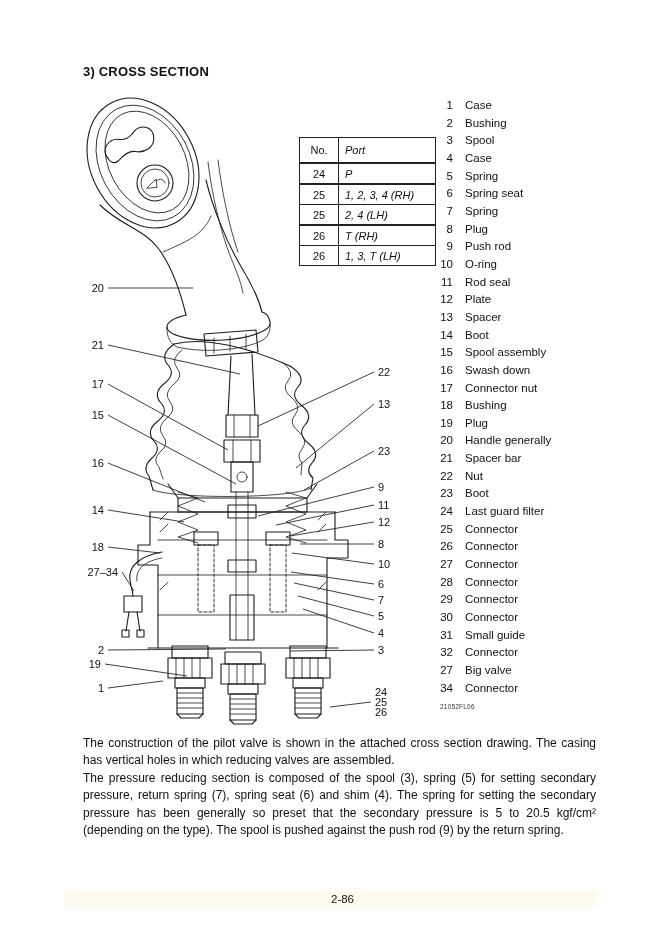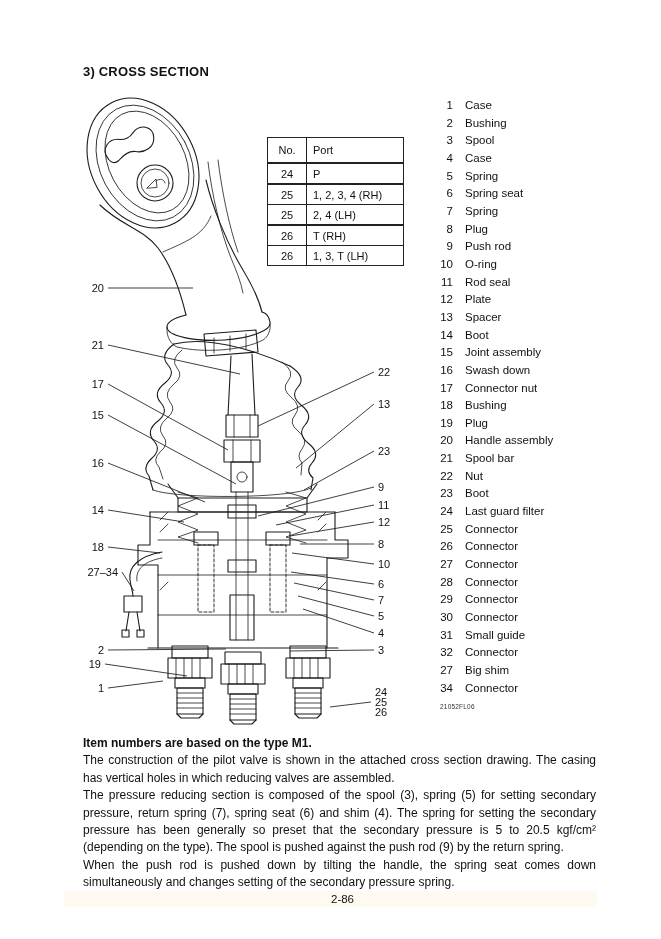--- a/index.html
+++ b/index.html
@@ -13,27 +13,27 @@
   }
   
   #diagram{position:absolute;left:0;top:0;width:661px;height:939px;}
   #diagram .art{stroke:#1c1c1c;fill:none;stroke-width:1.1;stroke-linejoin:round;stroke-linecap:round;}
   #diagram .thin{stroke-width:0.8;}
   #diagram .dash{stroke-dasharray:3 2;stroke-width:0.9;}
   #diagram .leader{stroke:#1c1c1c;stroke-width:0.85;}
   #diagram text.callout{font-family:"Liberation Sans","DejaVu Sans",sans-serif;font-size:11px;fill:#111;}
   
   .port-table{
-    position:absolute;left:267px;top:137px;border-collapse:collapse;
+    position:absolute;left:299px;top:137px;border-collapse:collapse;
     font-size:11px;color:#111;background:#fff;
   }
   .port-table th,.port-table td{border:1px solid #222;padding:0 6px;height:19px;font-weight:normal;}
   .port-table th{height:24px;border-bottom:2px solid #222;}
   .port-table .col-no{width:26px;text-align:center;}
-  .port-table .col-port{width:84px;text-align:left;}
+  .port-table .col-port{width:84px;text-align:left;font-style:italic;}
   .port-table tr.group-end td{border-bottom:2px solid #222;}
   .port-table{border:1px solid #222;}
   
   .parts-list{position:absolute;left:432px;top:97px;font-size:11.5px;color:#111;}
   .part-row{display:flex;height:17.67px;line-height:17.67px;}
   .part-no{width:21px;text-align:right;margin-right:12px;}
   .part-name{white-space:nowrap;}
   .fig-code{position:absolute;left:440px;top:703px;font-size:6.5px;color:#333;letter-spacing:0.2px;}
   
   .body-text{position:absolute;left:83px;top:735px;width:513px;font-size:12px;line-height:17.4px;color:#111;}
@@ -288,45 +288,45 @@
       <div class="part-row">
         <span class="part-no">13</span>
         <span class="part-name">Spacer</span>
       </div>
       <div class="part-row">
         <span class="part-no">14</span>
         <span class="part-name">Boot</span>
       </div>
       <div class="part-row">
         <span class="part-no">15</span>
-        <span class="part-name">Joint assembly</span>
+        <span class="part-name">Spool assembly</span>
       </div>
       <div class="part-row">
         <span class="part-no">16</span>
         <span class="part-name">Swash down</span>
       </div>
       <div class="part-row">
         <span class="part-no">17</span>
         <span class="part-name">Connector nut</span>
       </div>
       <div class="part-row">
         <span class="part-no">18</span>
         <span class="part-name">Bushing</span>
       </div>
       <div class="part-row">
         <span class="part-no">19</span>
         <span class="part-name">Plug</span>
       </div>
       <div class="part-row">
         <span class="part-no">20</span>
-        <span class="part-name">Handle assembly</span>
+        <span class="part-name">Handle generally</span>
       </div>
       <div class="part-row">
         <span class="part-no">21</span>
-        <span class="part-name">Spool bar</span>
+        <span class="part-name">Spacer bar</span>
       </div>
       <div class="part-row">
         <span class="part-no">22</span>
         <span class="part-name">Nut</span>
       </div>
       <div class="part-row">
         <span class="part-no">23</span>
         <span class="part-name">Boot</span>
       </div>
       <div class="part-row">
@@ -360,33 +360,31 @@
       <div class="part-row">
         <span class="part-no">31</span>
         <span class="part-name">Small guide</span>
       </div>
       <div class="part-row">
         <span class="part-no">32</span>
         <span class="part-name">Connector</span>
       </div>
       <div class="part-row">
         <span class="part-no">27</span>
-        <span class="part-name">Big shim</span>
+        <span class="part-name">Big valve</span>
       </div>
       <div class="part-row">
         <span class="part-no">34</span>
         <span class="part-name">Connector</span>
       </div>
     </div>
 
   <div class="fig-code">21052FL06</div>
 
   <div class="body-text">
-    <p class="lead">Item numbers are based on the type M1.</p>
     <p>The construction of the pilot valve is shown in the attached cross section drawing.   The casing has vertical holes in which reducing valves are assembled.</p>
     <p>The pressure reducing section is composed of the spool (3), spring (5) for setting secondary pressure, return spring (7), spring seat (6) and shim (4).   The spring for setting the secondary pressure has been generally so preset that the secondary pressure is 5 to 20.5 kgf/cm² (depending on the type).   The spool is pushed against the push rod (9) by the return spring.</p>
-    <p>When the push rod is pushed down by tilting the handle, the spring seat comes down simultaneously and changes setting of the secondary pressure spring.</p>
   </div>
 
   <div class="footer-band"></div>
   <div class="page-number">2-86</div>
 
 </div>
 
 </body></html>

